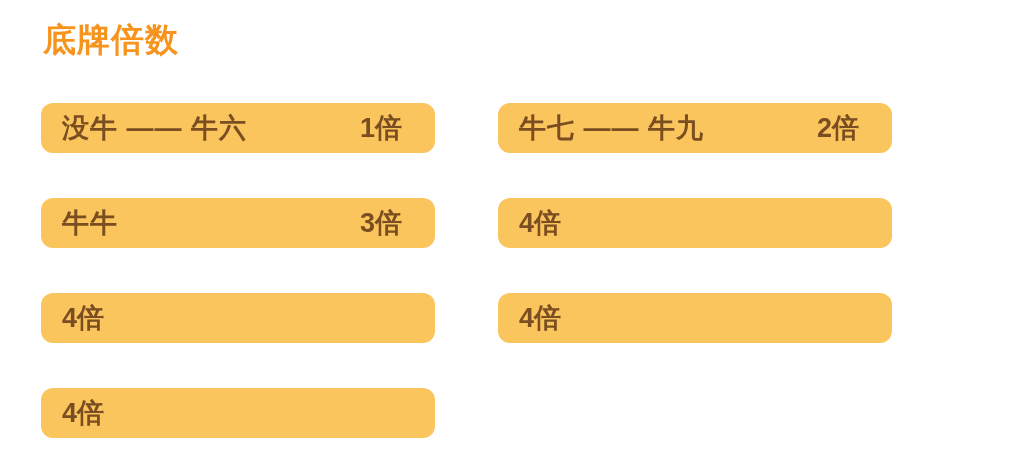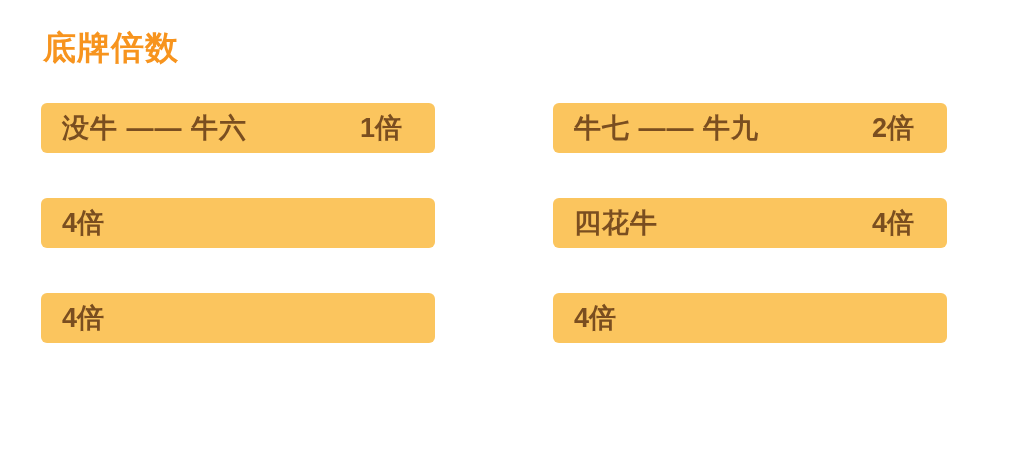--- a/index.html
+++ b/index.html
@@ -11,40 +11,40 @@
     position: relative;
     width: 1020px;
     height: 475px;
     background: #ffffff;
     font-family: "Liberation Sans", "DejaVu Sans", sans-serif;
     overflow: hidden;
   }
   .page-title {
     position: absolute;
     left: 43px;
-    top: 28px;
+    top: 20px;
     margin: 0;
     font-size: 33px;
     line-height: 40px;
     font-weight: bold;
     color: #F7941E;
     letter-spacing: 1px;
   }
   .col {
     position: absolute;
     top: 103px;
     width: 394px;
   }
   .col-left  { left: 41px; }
-  .col-right { left: 553px; }
+  .col-right { left: 498px; }
   .bar {
     height: 50px;
     margin-bottom: 45px;
     background: #FBC55E;
-    border-radius: 6px;
+    border-radius: 12px;
     display: flex;
     align-items: center;
     justify-content: space-between;
     box-sizing: border-box;
     padding: 0 33px 0 21px;
     font-size: 27px;
     font-weight: bold;
     color: #7A4E20;
   }
   .bar .hand {
@@ -61,34 +61,37 @@
 <div class="stage">
 
   <h1 class="page-title">底牌倍数</h1>
 
   <div class="col col-left">
     <div class="bar">
       <span class="hand">没牛 —— 牛六</span>
       <span class="mult">1倍</span>
     </div>
     <div class="bar">
+      <span class="hand">牛牛</span>
+      <span class="mult">3倍</span>
+    </div>
+    <div class="bar">
       <span class="mult">4倍</span>
     </div>
     <div class="bar">
       <span class="mult">4倍</span>
     </div>
   </div>
 
   <div class="col col-right">
     <div class="bar">
       <span class="hand">牛七 —— 牛九</span>
       <span class="mult">2倍</span>
     </div>
     <div class="bar">
-      <span class="hand">四花牛</span>
       <span class="mult">4倍</span>
     </div>
     <div class="bar">
       <span class="mult">4倍</span>
     </div>
   </div>
 
 </div>
 
 </body></html>

